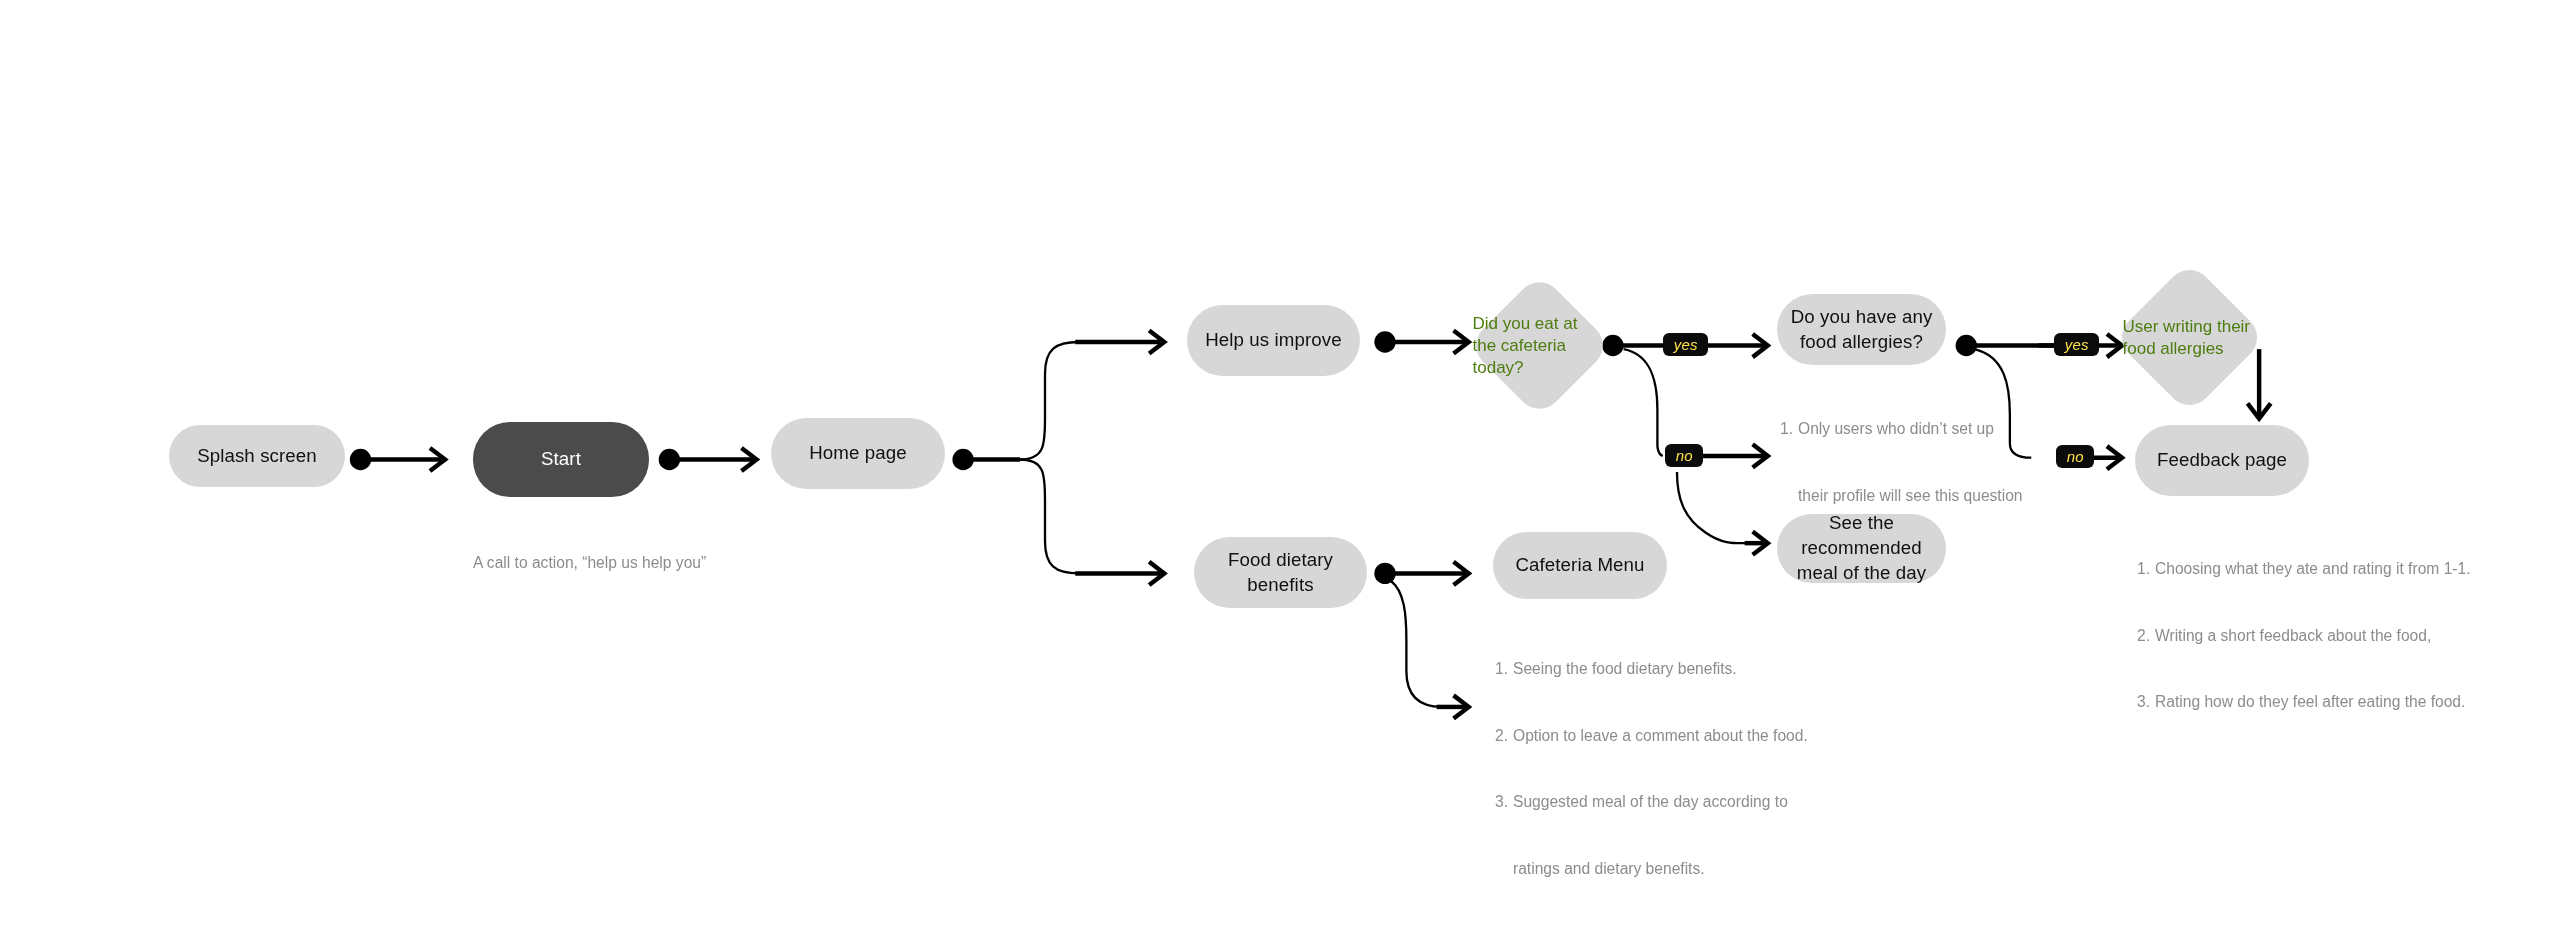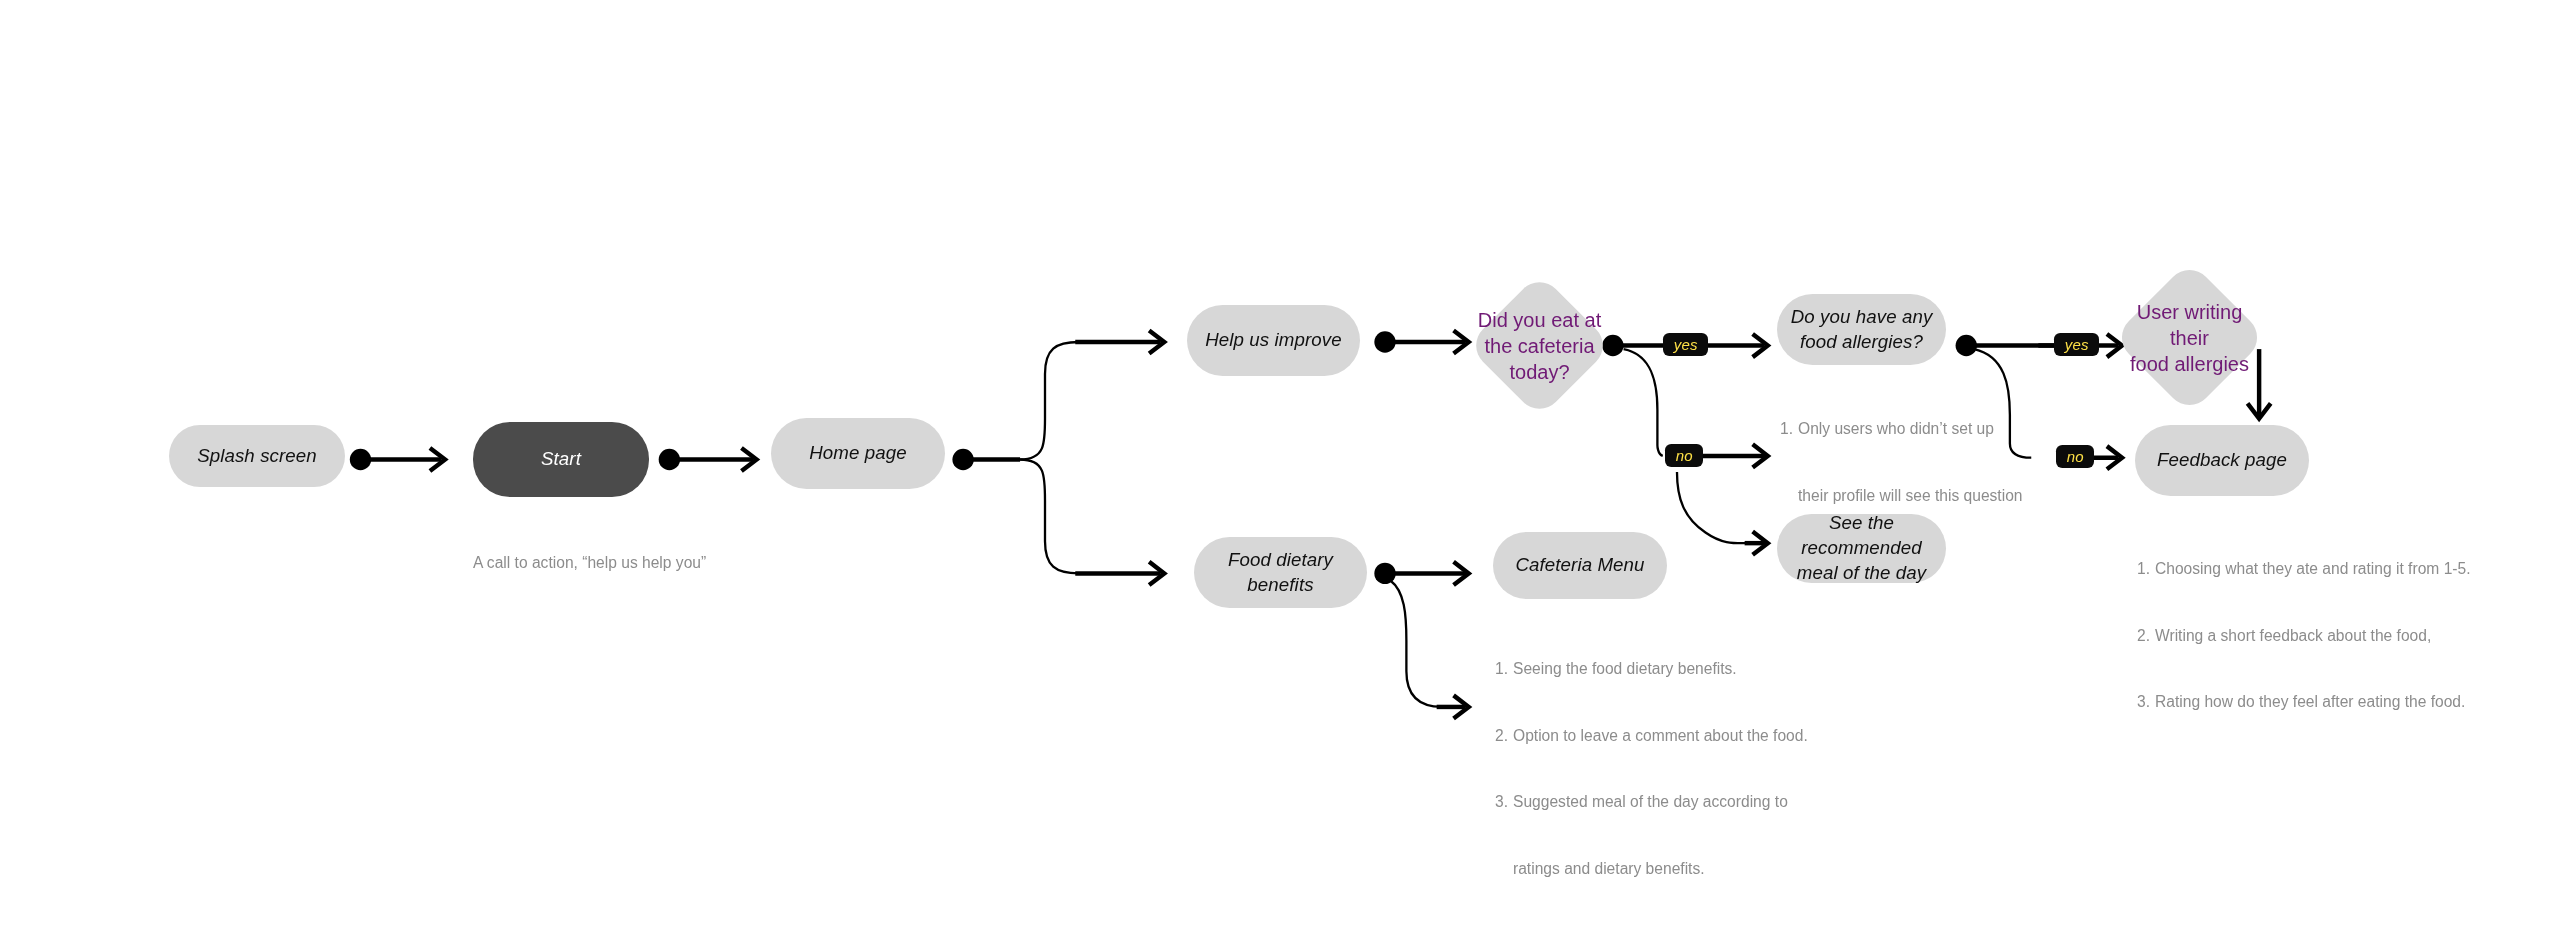--- a/index.html
+++ b/index.html
@@ -18,43 +18,42 @@
     border-radius:37px;
     display:flex;align-items:center;justify-content:center;
     text-align:center;
     color:#111111;
     font-size:18.7px;
     line-height:1.32;
     letter-spacing:0.1px;
     box-sizing:border-box;
     padding:3.6px 12.5px;
     z-index:3;
-    font-style:italic;
   }
   .node.dark{background:#4b4b4b;color:#ffffff;}
 
   
   .diamond{
     position:absolute;
     z-index:3;
   }
   .diamond .dshape{
     position:absolute;left:0;top:0;width:100%;height:100%;
     background:#d7d7d7;
     border-radius:23px;
     transform:rotate(45deg);
   }
   .diamond .dlabel{
     position:absolute;left:50%;top:50%;
     transform:translate(-50%,-50%);
     width:134px;
-    text-align:center;
-    font-size:20px;
+    text-align:left;
+    font-size:17px;
     line-height:1.30;
-    color:#701a75;
+    color:#4d7c0f;
     z-index:2;
   }
 
   
   .note{
     position:absolute;
     color:#8c8c8c;
     font-size:15.6px;
     line-height:1.42;
     white-space:pre;
@@ -237,19 +236,19 @@
     <div class="dshape"></div>
     <div class="dlabel" style="white-space:pre-line;">User writing their
 food allergies</div>
   </div>
 
   <div class="node" style="left:2135px;top:425px;width:174px;height:71px;">
     <span>Feedback page</span>
   </div>
 
   <div class="note" style="left:2137px;top:514px;">
-    <span class="ln"><span class="idx">1.</span><span>Choosing what they ate and rating it from 1-5.</span></span>
+    <span class="ln"><span class="idx">1.</span><span>Choosing what they ate and rating it from 1-1.</span></span>
     <span class="ln"><span class="idx">2.</span><span>Writing a short feedback about the food,</span></span>
     <span class="ln"><span class="idx">3.</span><span>Rating how do they feel after eating the food.</span></span>
   </div>
 
 </div>
 
 
 </body></html>

